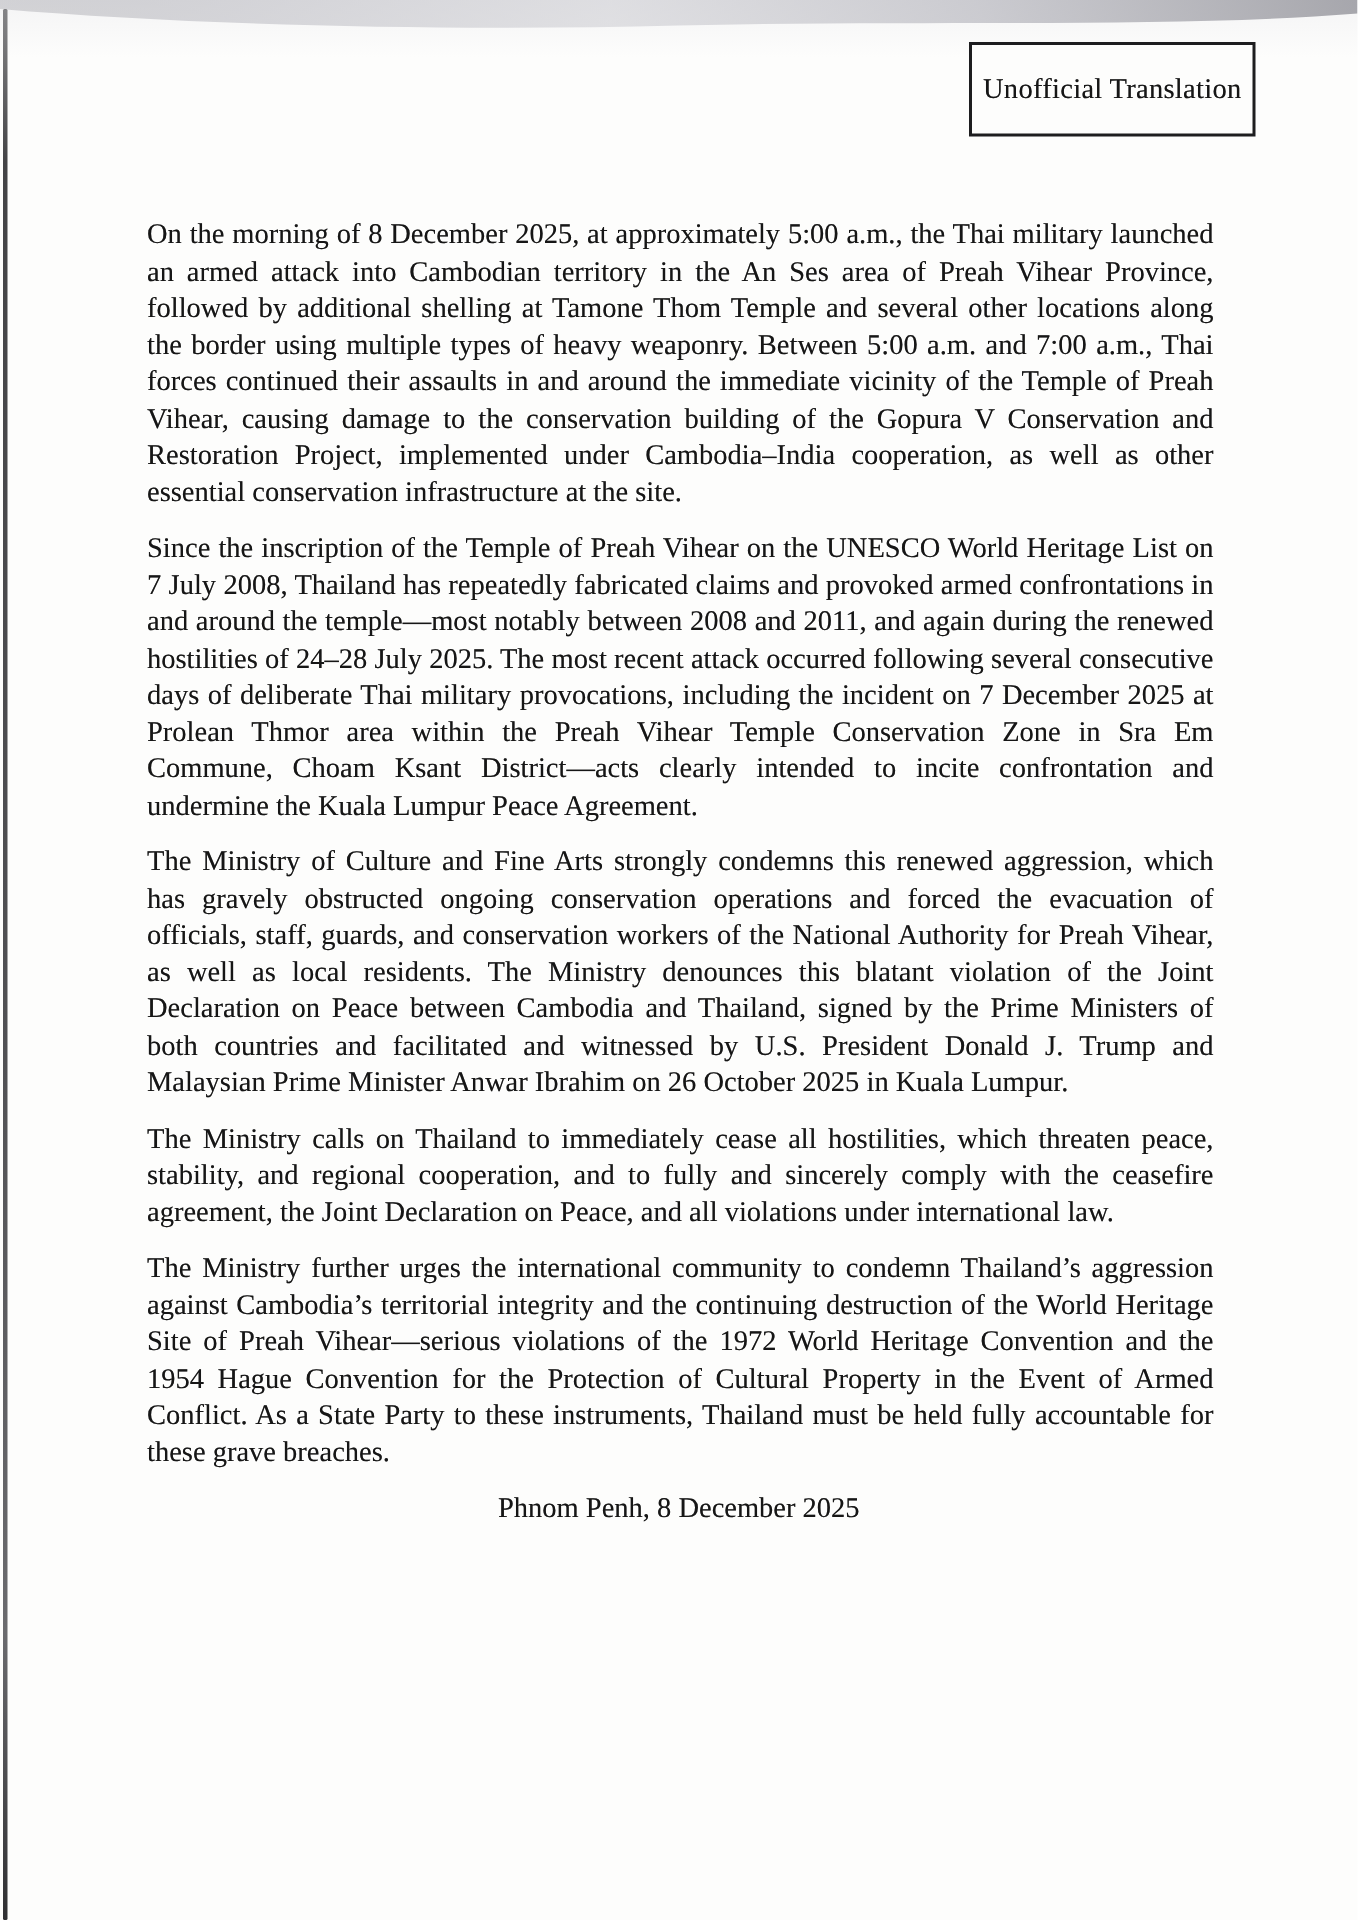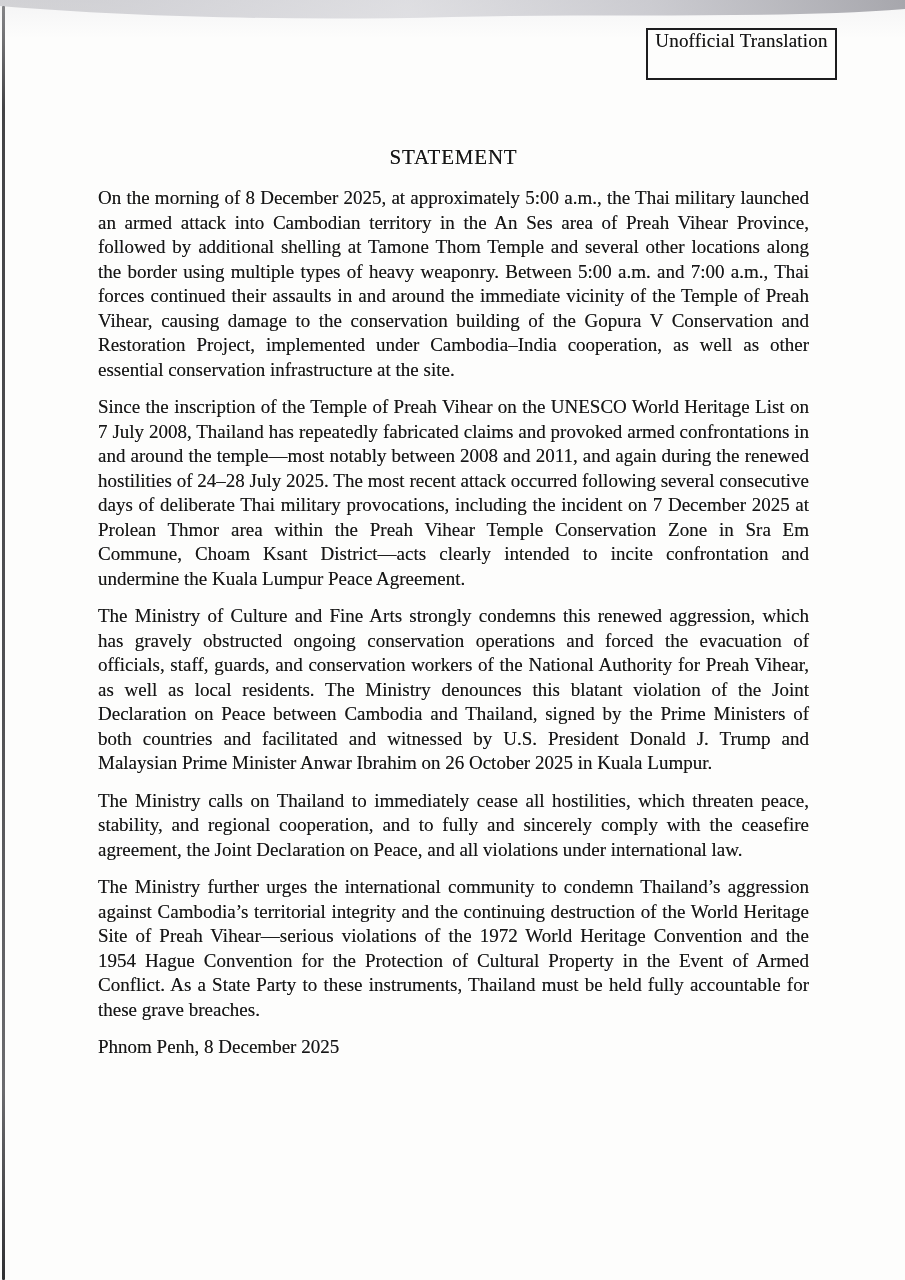--- a/index.html
+++ b/index.html
@@ -39,24 +39,25 @@
       rgba(45,45,50,0.7) 85%,
       rgba(25,25,28,0.9) 100%);
     border-radius: 1px;
   }
   
   .stamp-box {
     position: absolute;
     left: 646px;
     top: 28px;
     width: 191px;
-    height: 52px;
+    height: 63px;
     border: 2px solid #1d1d1f;
     background: #fdfdfc;
     display: flex;
+    align-items: center;
     justify-content: center;
     box-sizing: border-box;
   }
   .stamp-box span {
     font-size: 19px;
     letter-spacing: 0.2px;
     white-space: nowrap;
     text-shadow: 0 0 0.4px rgba(10,10,10,0.55);
   }
   
@@ -79,21 +80,21 @@
     font-size: 19px;
     line-height: 24.5px;
     text-align: justify;
     text-justify: inter-word;
     text-shadow: 0 0 0.4px rgba(10,10,10,0.5);
   }
   .signoff {
     margin-top: 12px;
     font-size: 19px;
     line-height: 24.5px;
-    text-align: left;
+    text-align: center;
     padding-right: 2px;
     text-shadow: 0 0 0.4px rgba(10,10,10,0.5);
   }
 </style>
 </head>
 <body>
 
 <div class="page">
 
   <svg class="scan-top" viewBox="0 0 905 26" aria-hidden="true">
@@ -109,21 +110,20 @@
     <path d="M0,0 H905 V9 C780,19 610,13 452,17 C300,21 130,17 0,6 Z" fill="url(#bandg)"></path>
   </svg>
 
   <div class="scan-left-line"></div>
 
   <div class="stamp-box">
     <span>Unofficial Translation</span>
   </div>
 
   <div class="content">
-    <h1 class="title">STATEMENT</h1>
 
     <p class="para">On the morning of 8 December 2025, at approximately 5:00 a.m., the Thai military launched an armed attack into Cambodian territory in the An Ses area of Preah Vihear Province, followed by additional shelling at Tamone Thom Temple and several other locations along the border using multiple types of heavy weaponry. Between 5:00 a.m. and 7:00 a.m., Thai forces continued their assaults in and around the immediate vicinity of the Temple of Preah Vihear, causing damage to the conservation building of the Gopura V Conservation and Restoration Project, implemented under Cambodia–India cooperation, as well as other essential conservation infrastructure at the site.</p>
     <p class="para">Since the inscription of the Temple of Preah Vihear on the UNESCO World Heritage List on 7 July 2008, Thailand has repeatedly fabricated claims and provoked armed confrontations in and around the temple—most notably between 2008 and 2011, and again during the renewed hostilities of 24–28 July 2025. The most recent attack occurred following several consecutive days of deliberate Thai military provocations, including the incident on 7 December 2025 at Prolean Thmor area within the Preah Vihear Temple Conservation Zone in Sra Em Commune, Choam Ksant District—acts clearly intended to incite confrontation and undermine the Kuala Lumpur Peace Agreement.</p>
     <p class="para">The Ministry of Culture and Fine Arts strongly condemns this renewed aggression, which has gravely obstructed ongoing conservation operations and forced the evacuation of officials, staff, guards, and conservation workers of the National Authority for Preah Vihear, as well as local residents. The Ministry denounces this blatant violation of the Joint Declaration on Peace between Cambodia and Thailand, signed by the Prime Ministers of both countries and facilitated and witnessed by U.S. President Donald J. Trump and Malaysian Prime Minister Anwar Ibrahim on 26 October 2025 in Kuala Lumpur.</p>
     <p class="para">The Ministry calls on Thailand to immediately cease all hostilities, which threaten peace, stability, and regional cooperation, and to fully and sincerely comply with the ceasefire agreement, the Joint Declaration on Peace, and all violations under international law.</p>
     <p class="para">The Ministry further urges the international community to condemn Thailand’s aggression against Cambodia’s territorial integrity and the continuing destruction of the World Heritage Site of Preah Vihear—serious violations of the 1972 World Heritage Convention and the 1954 Hague Convention for the Protection of Cultural Property in the Event of Armed Conflict. As a State Party to these instruments, Thailand must be held fully accountable for these grave breaches.</p>
 
     <div class="signoff">Phnom Penh, 8 December 2025</div>
   </div>
 

